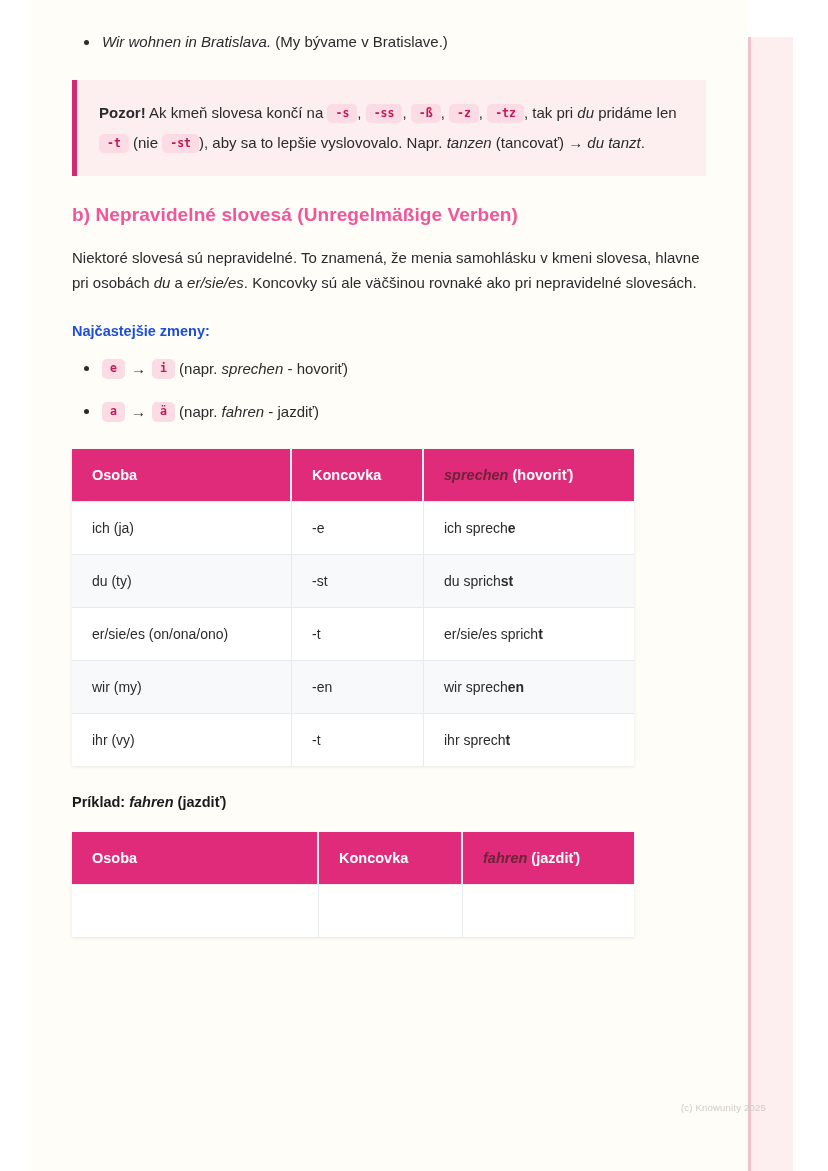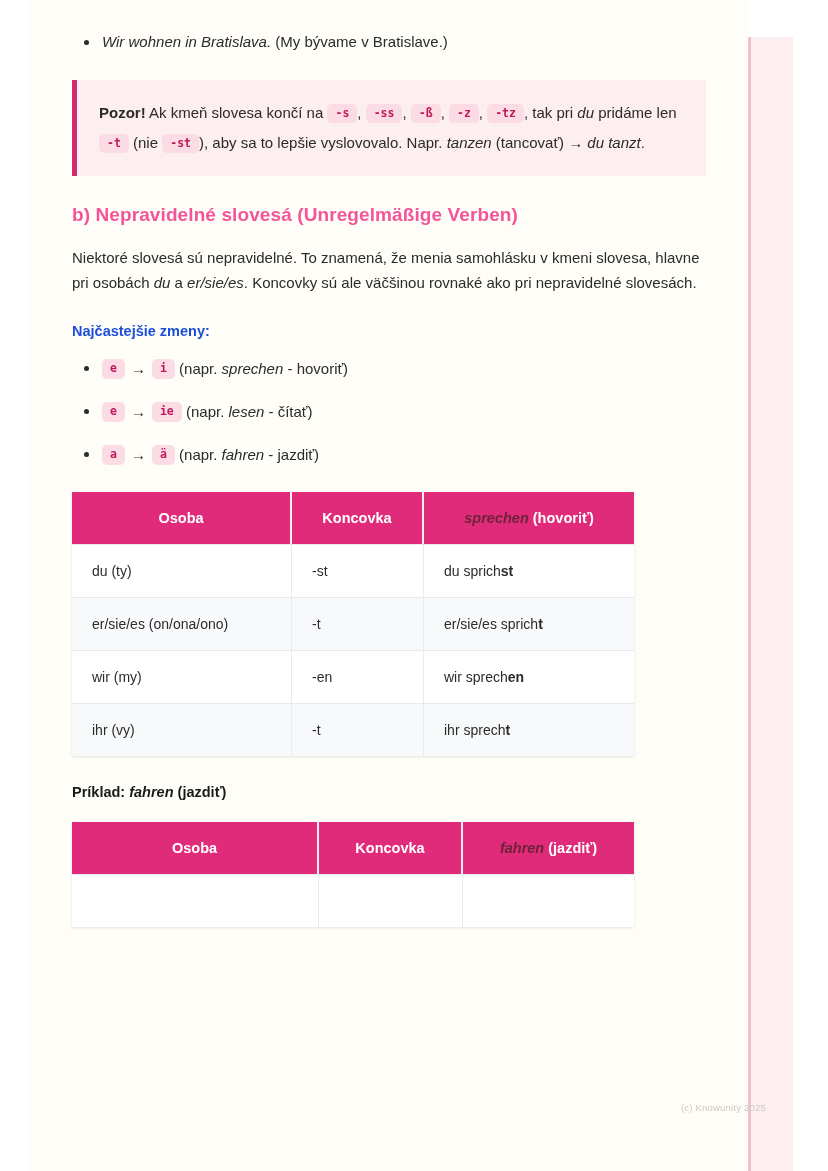--- a/index.html
+++ b/index.html
@@ -174,21 +174,21 @@
     width: 562px;
     background: #ffffff;
     box-shadow: 0 1px 3px rgba(0,0,0,0.10);
     table-layout: fixed;
   }
   table.conj thead th {
     background: #e02b7a;
     color: #ffffff;
     font-size: 14.5px;
     font-weight: bold;
-    text-align: center;
+    text-align: left;
     padding: 18px 20px;
     border-right: 2px solid #fdeef0;
   }
   table.conj thead th:last-child { border-right: none; }
   table.conj thead th .verbname {
     font-style: italic;
     color: #6d2338;
   }
   table.conj tbody td {
     font-size: 14px;
@@ -271,26 +271,20 @@
     <div class="sub-label">Najčastejšie zmeny:</div>
 
     <ul class="changes">
       <li>
         <span class="chip">e</span><span class="arrow">→</span><span class="chip">i</span>
         <span>(napr.</span>
         <span class="it">sprechen</span>
         <span>- hovoriť)</span>
       </li>
       <li>
-        <span class="chip">e</span><span class="arrow">→</span><span class="chip">ie</span>
-        <span>(napr.</span>
-        <span class="it">lesen</span>
-        <span>- čítať)</span>
-      </li>
-      <li>
         <span class="chip">a</span><span class="arrow">→</span><span class="chip">ä</span>
         <span>(napr.</span>
         <span class="it">fahren</span>
         <span>- jazdiť)</span>
       </li>
     </ul>
 
 
     <table class="conj t1">
       <colgroup>
@@ -300,20 +294,25 @@
         </colgroup>
       <thead>
         <tr>
           <th>Osoba</th>
           <th>Koncovka</th>
           <th><span class="verbname">sprechen</span><span> (hovoriť)</span></th>
         </tr>
       </thead>
       <tbody>
         <tr>
+          <td>ich (ja)</td>
+          <td>-e</td>
+          <td><span>ich sprech</span><span class="bold">e</span></td>
+        </tr>
+        <tr>
           <td>du (ty)</td>
           <td>-st</td>
           <td><span>du sprich</span><span class="bold">st</span></td>
         </tr>
         <tr>
           <td>er/sie/es (on/ona/ono)</td>
           <td>-t</td>
           <td><span>er/sie/es sprich</span><span class="bold">t</span></td>
         </tr>
         <tr>

